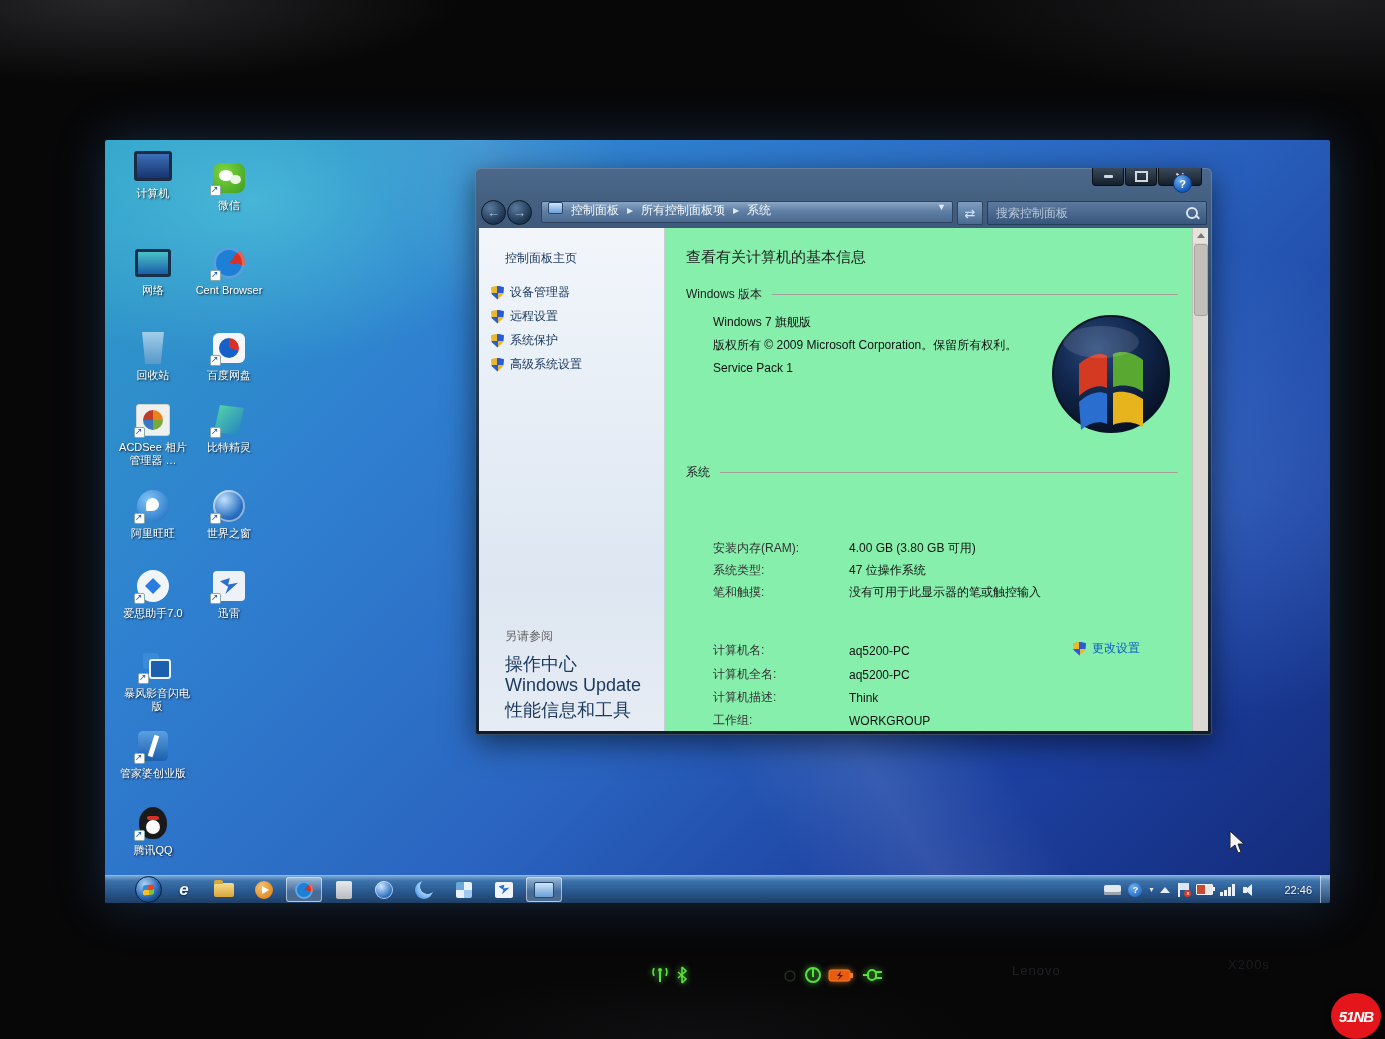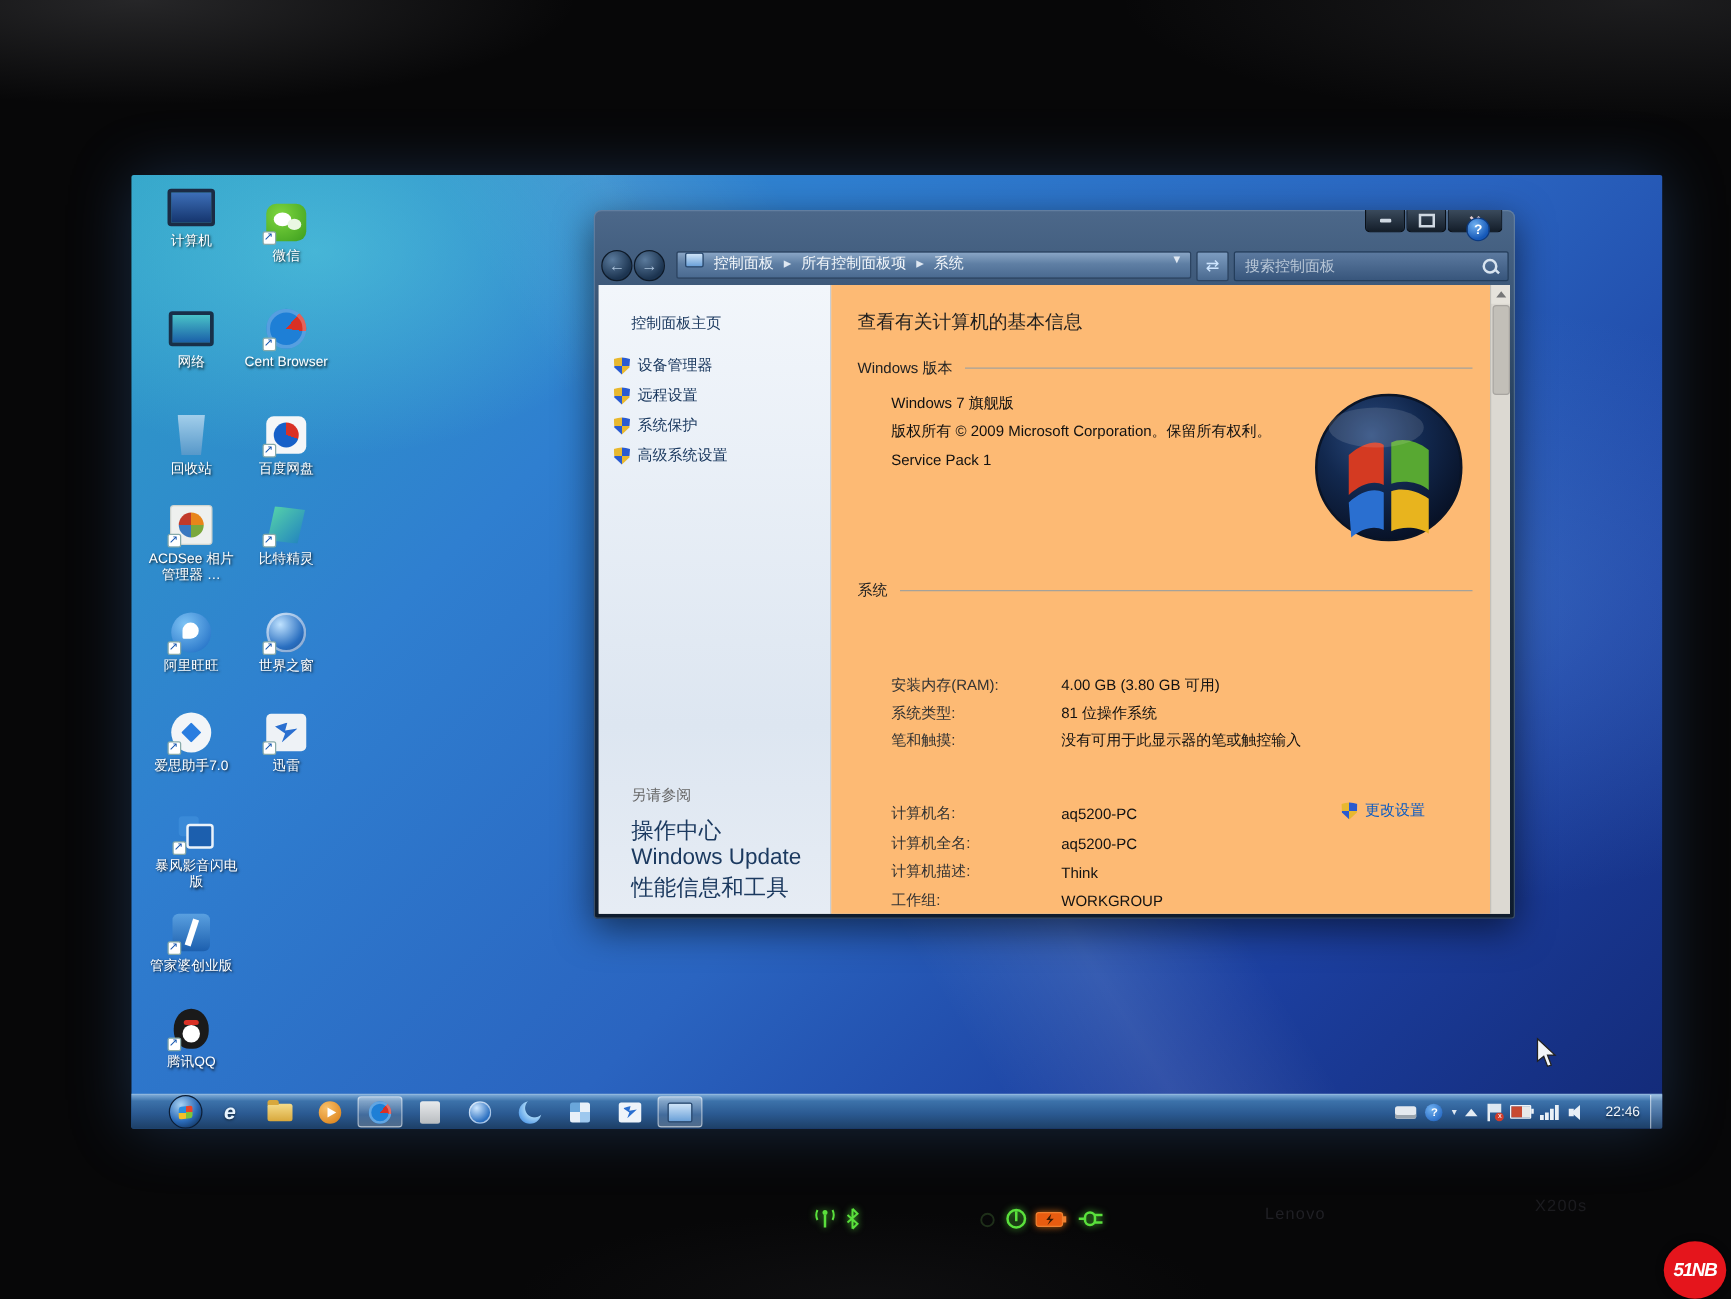--- a/index.html
+++ b/index.html
@@ -77,21 +77,21 @@
   .mag{position:relative;width:16px;height:16px;margin-right:6px;}
   .mag::before{content:"";position:absolute;left:2px;top:2px;width:8px;height:8px;border:2px solid #d8e4f0;border-radius:50%;}
   .mag::after{content:"";position:absolute;left:11px;top:11px;width:5px;height:2px;background:#d8e4f0;transform:rotate(45deg);}
   .contentwrap{position:absolute;left:4px;right:4px;top:60px;bottom:4px;display:flex;background:#e9e6df;}
   .sidebar{width:185px;background:linear-gradient(#f2f6fb,#dde6f1 70%,#e6ecf4);border-right:1px solid #c8cdd4;position:relative;}
   .sb-home{position:absolute;left:26px;top:22px;font-size:12px;color:#1c3a60;}
   .sb-item{position:absolute;left:12px;display:flex;align-items:center;font-size:12px;color:#1c3a60;cursor:pointer;}
   .shield{width:13px;height:14px;margin-right:6px;background:conic-gradient(#2a5bd0 0 25%,#e8b830 25% 50%,#2a5bd0 50% 75%,#e8b830 75%);clip-path:polygon(50% 0,100% 12%,96% 60%,50% 100%,4% 60%,0 12%);}
   .sb-see{position:absolute;left:26px;font-size:12px;color:#666;}
   .sb-link{position:absolute;left:26px;font-size:18px;color:#1c3a60;cursor:pointer;}
-  .main{flex:1;position:relative;background:#fdba74;overflow:hidden;}
+  .main{flex:1;position:relative;background:#86efac;overflow:hidden;}
   .ptitle{position:absolute;left:21px;top:20px;font-size:15px;color:#1e1e1e;}
   .ghead{position:absolute;left:21px;right:14px;display:flex;align-items:center;font-size:12px;color:#222;}
   .ghead .rule{flex:1;height:1px;background:#a5a29a;margin-left:10px;}
   .row{position:absolute;left:48px;display:flex;align-items:center;font-size:12px;color:#222;}
   .row .lbl{width:136px;color:#333;}
   .row .val{white-space:pre;color:#111;}
   .badge{display:inline-block;background:linear-gradient(#6aa6e8,#1c5fc0 45%,#14408c);color:#fff;font-weight:bold;font-size:13px;padding:2px 6px;border-radius:3px;border:1px solid #0e2c60;margin-right:8px;}
   .bluelink{color:#0a5bc4;cursor:pointer;}
   .winlogo{position:absolute;left:384px;top:84px;}
   .helpbtn{position:absolute;right:20px;top:6px;width:17px;height:17px;border-radius:50%;background:radial-gradient(circle at 35% 30%,#6fb0f0,#1558b8 70%);color:#fff;font-size:11px;font-weight:bold;display:flex;align-items:center;justify-content:center;border:1px solid #0c3a80;}
@@ -128,21 +128,21 @@
   .t-flag::before{content:"";position:absolute;left:1px;top:0;width:2px;height:14px;background:#e8eef4;}
   .t-flag::after{content:"";position:absolute;left:3px;top:0;width:9px;height:7px;background:#dce6f0;}
   .t-flag .xdot{position:absolute;right:-2px;bottom:0;width:7px;height:7px;border-radius:50%;background:#d23c2a;color:#fff;font-size:6px;line-height:7px;text-align:center;}
   .t-batt{width:15px;height:9px;background:linear-gradient(90deg,#c84a32 55%,#e8e8e8 55%);border:1px solid #f0f4f8;border-radius:1px;position:relative;}
   .t-batt::after{content:"";position:absolute;right:-3px;top:2px;width:2px;height:4px;background:#f0f4f8;}
   .t-bars{display:flex;align-items:flex-end;height:12px;}
   .t-bars i{width:2.5px;background:#eaf0f6;margin-right:1.5px;display:block;}
   .t-spk{position:relative;width:14px;height:12px;}
   .t-spk::before{content:"";position:absolute;left:0;top:3px;width:4px;height:6px;background:#eaf0f6;}
   .t-spk::after{content:"";position:absolute;left:2px;top:0;border-right:7px solid #eaf0f6;border-top:6px solid transparent;border-bottom:6px solid transparent;}
-  .clock{color:#f2f6fa;font-size:11px;margin:0 8px 0 8px;text-shadow:0 1px 2px #123;}
+  .clock{color:#f2f6fa;font-size:11px;margin:0 8px 0 20px;text-shadow:0 1px 2px #123;}
   .showdesk{width:9px;height:100%;background:linear-gradient(rgba(255,255,255,.25),rgba(255,255,255,.05));border-left:1px solid rgba(255,255,255,.5);}
   
   .blight{position:absolute;display:flex;align-items:center;}
   .bezeltext{position:absolute;color:#34343c;font-size:13px;letter-spacing:1px;}
   .g-glow{filter:drop-shadow(0 0 3px rgba(90,230,60,.8));}
   .o-glow{filter:drop-shadow(0 0 3px rgba(240,120,20,.8));}
   .watermark{position:absolute;left:1331px;top:993px;width:50px;height:46px;border-radius:50%;background:#e5151c;display:flex;align-items:center;justify-content:center;color:#fff;font-weight:bold;font-style:italic;font-size:15px;letter-spacing:-1px;box-shadow:0 0 6px rgba(0,0,0,.6);}
   .cursor{position:absolute;left:1228px;top:830px;}
 </style>
 </head>
@@ -349,21 +349,21 @@
           <div class="ghead" style="top:236px">
             <span>系统</span>
               <span class="rule"></span>
           </div>
           <div class="row" style="top:312px">
             <span class="lbl">安装内存(RAM):</span>
               <span class="val">4.00 GB (3.80 GB 可用)</span>
           </div>
           <div class="row" style="top:334px">
             <span class="lbl">系统类型:</span>
-              <span class="val">81 位操作系统</span>
+              <span class="val">47 位操作系统</span>
           </div>
           <div class="row" style="top:356px">
             <span class="lbl">笔和触摸:</span>
               <span class="val">没有可用于此显示器的笔或触控输入</span>
           </div>
 
           <div class="row" style="top:414px">
             <span class="lbl">计算机名:</span>
               <span class="val">aq5200-PC</span>
           </div>

